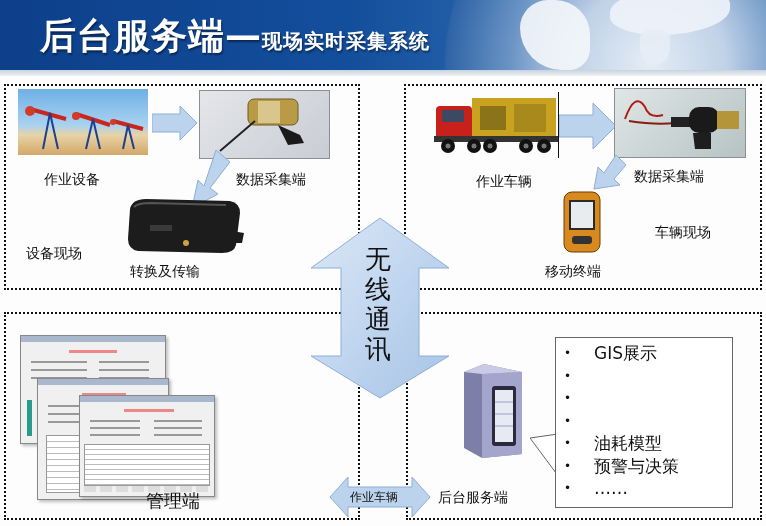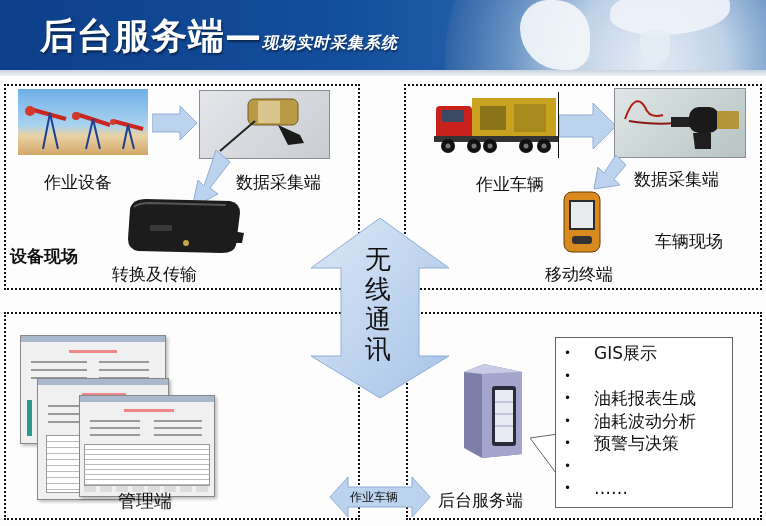--- a/index.html
+++ b/index.html
@@ -5,25 +5,25 @@
   html,body{margin:0;padding:0;}
   body{width:766px;height:526px;position:relative;overflow:hidden;background:#fdfdfd;font-family:"DejaVu Sans","Liberation Sans",sans-serif;color:#111;}
   .abs{position:absolute;}
   
   .header{left:0;top:0;width:766px;height:70px;background:linear-gradient(90deg,#0d3f8a 0%,#134e9c 45%,#2a66ae 70%,#4a82bf 100%);overflow:hidden;}
   .header .globe{position:absolute;left:440px;top:-80px;width:380px;height:260px;border-radius:50%;background:radial-gradient(circle at 55% 55%,#eef3f9 0%,#c7d7ea 30%,#6d96c6 55%,#2f64a6 80%,transparent 81%);opacity:.95;}
   .header .land1{position:absolute;left:520px;top:0;width:70px;height:70px;background:#f4f7fb;border-radius:40% 50% 30% 60%;opacity:.9;}
   .header .land2{position:absolute;left:610px;top:-10px;width:120px;height:45px;background:#eef3f9;border-radius:50% 30% 60% 40%;opacity:.9;}
   .header .land3{position:absolute;left:640px;top:30px;width:30px;height:35px;background:#e6edf6;border-radius:30% 30% 60% 60%;opacity:.85;}
   .title{left:40px;top:12px;font-size:36px;font-weight:bold;color:#fff;letter-spacing:1px;text-shadow:1px 2px 2px rgba(0,0,0,.45);white-space:nowrap;}
-  .subtitle{font-size:16px;font-style:italic;}
+  .subtitle{font-size:20px;}
   .hband{left:0;top:70px;width:766px;height:6px;background:linear-gradient(#c9d3de,#eef1f4);}
   
   .panel{border:2px dotted #111;box-sizing:border-box;}
-  .label{font-size:17px;white-space:nowrap;}
+  .label{font-size:14px;white-space:nowrap;}
   .photo{border:1px solid #8a8f96;box-sizing:border-box;}
   
   .arrow svg{display:block;}
   .vert-text{font-size:26px;line-height:30px;width:30px;text-align:center;}
   .list-box{border:1px solid #666;background:#fff;box-sizing:border-box;}
   .list-item{font-size:17px;line-height:22.5px;white-space:nowrap;display:flex;}
   .list-item .bullet{width:30px;font-size:12px;padding-left:8px;}
   .win{background:#f0f0f0;border:1px solid #888;box-shadow:2px 2px 3px rgba(0,0,0,.25);}
   .win .tb{height:6px;background:#a9b8cc;}
   .win .ln{position:absolute;height:2px;background:#999;}
@@ -88,22 +88,22 @@
 
 <div class="abs" style="left:122px;top:195px;width:124px;height:62px;">
   <svg width="124" height="62">
     <path d="M8 14 Q10 4 24 4 L108 6 Q118 8 118 18 L114 50 Q112 58 100 58 L16 56 Q6 54 6 44 Z" fill="#1c1c1c"></path>
     <path d="M12 12 Q16 8 28 8 L104 10" stroke="#555" stroke-width="2" fill="none"></path>
     <rect x="28" y="30" width="22" height="6" fill="#3a3a3a"></rect>
     <circle cx="64" cy="48" r="3" fill="#c9a544"></circle>
     <path d="M110 36 L122 38 L120 48 L110 48 Z" fill="#1c1c1c"></path>
   </svg>
 </div>
-<div class="abs label" style="left:10px;top:245px;font-weight:bold;">设备现场</div>
-<div class="abs label" style="left:112px;top:263px;">转换及传输</div>
+<div class="abs label" style="left:26px;top:245px;">设备现场</div>
+<div class="abs label" style="left:130px;top:263px;">转换及传输</div>
 
 <div class="abs panel" style="left:404px;top:84px;width:358px;height:206px;"></div>
 
 <div class="abs" style="left:434px;top:92px;width:124px;height:66px;">
   <svg width="124" height="66">
     <rect x="2" y="14" width="36" height="34" rx="4" fill="#c8201a"></rect>
     <rect x="8" y="18" width="22" height="12" fill="#3b4a62"></rect>
     <rect x="38" y="6" width="84" height="40" fill="#c9a21f"></rect>
     <rect x="46" y="14" width="26" height="24" fill="#8a7319"></rect>
     <rect x="80" y="12" width="32" height="28" fill="#a88a1c"></rect>
@@ -152,21 +152,21 @@
 <div class="abs label" style="left:634px;top:168px;">数据采集端</div>
 
 <div class="abs" style="left:562px;top:190px;width:40px;height:64px;">
   <svg width="40" height="64">
     <rect x="2" y="2" width="36" height="60" rx="8" fill="#d88a1f" stroke="#6b3c07"></rect>
     <rect x="7" y="10" width="26" height="30" fill="#2b2b2b"></rect>
     <rect x="9" y="12" width="22" height="26" fill="#e9ecef"></rect>
     <rect x="10" y="46" width="20" height="8" rx="3" fill="#333"></rect>
   </svg>
 </div>
-<div class="abs label" style="left:655px;top:230px;">车辆现场</div>
+<div class="abs label" style="left:655px;top:224px;">车辆现场</div>
 <div class="abs label" style="left:545px;top:263px;">移动终端</div>
 
 <div class="abs panel" style="left:4px;top:312px;width:356px;height:208px;"></div>
 <div class="abs panel" style="left:406px;top:312px;width:356px;height:208px;"></div>
 
 <div class="abs win" style="left:20px;top:335px;width:144px;height:107px;">
   <div class="tb"></div>
   <div class="red" style="left:48px;top:14px;width:48px;"></div>
   <div class="ln" style="left:10px;top:25px;width:56px;"></div>
     <div class="ln" style="left:78px;top:25px;width:50px;"></div>
@@ -189,21 +189,21 @@
   <div class="red" style="left:44px;top:13px;width:50px;"></div>
   <div class="ln" style="left:10px;top:24px;width:50px;"></div>
     <div class="ln" style="left:74px;top:24px;width:48px;"></div>
   <div class="ln" style="left:10px;top:31px;width:50px;"></div>
     <div class="ln" style="left:74px;top:31px;width:48px;"></div>
   <div class="ln" style="left:10px;top:38px;width:50px;"></div>
     <div class="ln" style="left:74px;top:38px;width:48px;"></div>
   <div class="abs" style="left:4px;top:48px;width:124px;height:40px;background:repeating-linear-gradient(#fff 0 4px,#bbb 4px 5px);border:1px solid #999;"></div>
   <div class="abs" style="left:4px;top:90px;width:124px;height:6px;background:repeating-linear-gradient(90deg,#ddd 0 12px,#f0f0f0 12px 16px);"></div>
 </div>
-<div class="abs label" style="left:118px;top:489px;font-size:18px;">管理端</div>
+<div class="abs label" style="left:146px;top:489px;font-size:18px;">管理端</div>
 
 <div class="abs arrow" style="left:330px;top:475px;">
   <svg width="100" height="44">
       <polygon points="0,22 18,2 18,12 82,12 82,2 100,22 82,42 82,32 18,32 18,42" fill="#bcd3ee" stroke="#8eaed6" stroke-width="1"></polygon>
     </svg>
 </div>
 <div class="abs" style="left:350px;top:489px;font-size:12px;white-space:nowrap;">作业车辆</div>
 
 <div class="abs arrow" style="left:309px;top:216px;">
   <svg width="142" height="184">
@@ -248,31 +248,30 @@
   <div style="padding-top:4px;">
     <div class="list-item">
         <span class="bullet">•</span>
         <span>GIS展示</span>
       </div>
     <div class="list-item">
         <span class="bullet">•</span>
       </div>
     <div class="list-item">
         <span class="bullet">•</span>
-        <span>油耗报表生成</span>
-      </div>
-    <div class="list-item">
-        <span class="bullet">•</span>
-        <span>油耗波动分析</span>
+      </div>
+    <div class="list-item">
+        <span class="bullet">•</span>
+      </div>
+    <div class="list-item">
+        <span class="bullet">•</span>
+        <span>油耗模型</span>
       </div>
     <div class="list-item">
         <span class="bullet">•</span>
         <span>预警与决策</span>
       </div>
     <div class="list-item">
         <span class="bullet">•</span>
-      </div>
-    <div class="list-item">
-        <span class="bullet">•</span>
         <span>……</span>
       </div>
   </div>
 </div>
 
 </body></html>

